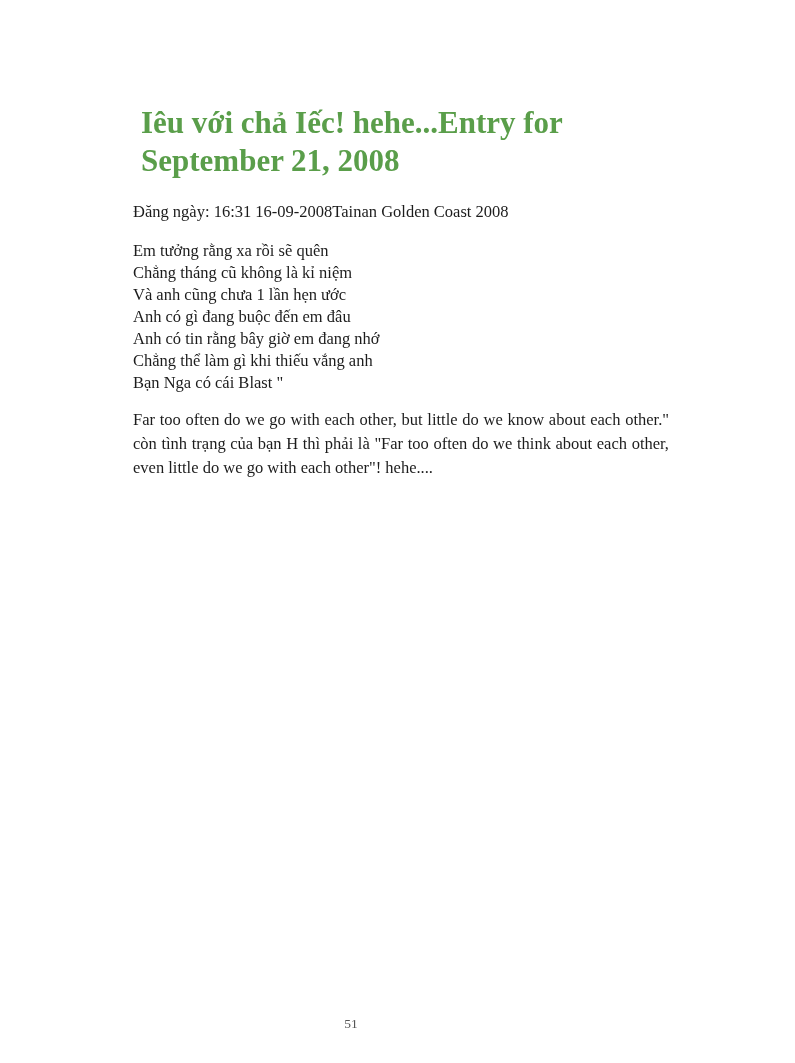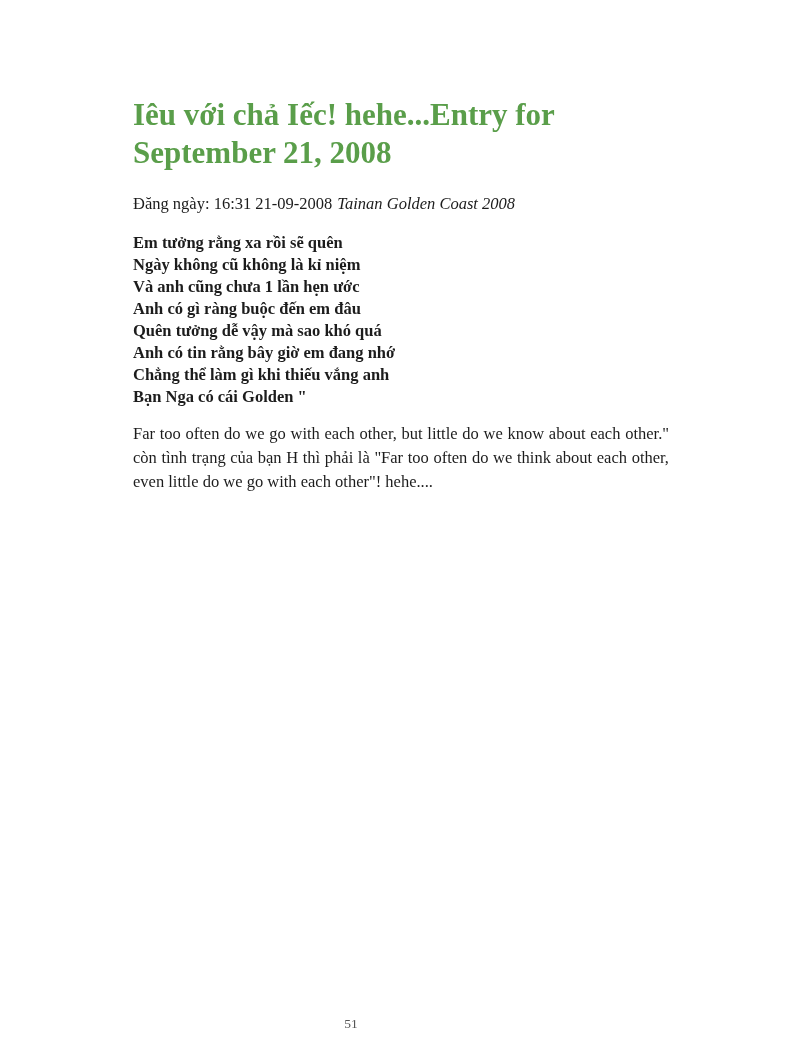--- a/index.html
+++ b/index.html
@@ -16,46 +16,43 @@
     color: #1c1c1c;
     overflow: hidden;
   }
   .content {
     position: absolute;
     left: 133px;
     top: 0;
     width: 536px;
   }
   .entry-title {
-    margin: 0;
+    margin: 8px;
     padding-top: 96px;
     font-size: 31px;
     line-height: 38px;
     font-weight: bold;
     color: #5a9e4a;
     letter-spacing: 0px;
   }
   .meta {
     margin-top: 21px;
     font-size: 16.5px;
     line-height: 22px;
     color: #1c1c1c;
   }
   .meta .source {
-    font-style: italic;
-    margin-left: 5px;
   }
   .poem {
     margin-top: 17px;
     font-size: 16.5px;
     line-height: 22px;
   }
   .poem .poem-line {
     white-space: nowrap;
-    font-weight: bold;
   }
   .paragraph {
     margin: 14px 0 0 0;
     font-size: 16.5px;
     line-height: 24px;
     text-align: justify;
   }
   .page-footer {
     position: absolute;
     left: 0;
@@ -68,32 +65,31 @@
 </style>
 </head>
 <body>
 
 <div class="page">
   <div class="content">
 
     <h1 class="entry-title">Iêu với chả Iếc! hehe...Entry for September 21, 2008</h1>
 
     <div class="meta">
-      <span>Đăng ngày: 16:31 21-09-2008</span><span class="source">Tainan Golden Coast 2008</span>
+      <span>Đăng ngày: 16:31 16-09-2008</span><span class="source">Tainan Golden Coast 2008</span>
     </div>
 
     <div class="poem">
       <div class="poem-line">Em tưởng rằng xa rồi sẽ quên</div>
-      <div class="poem-line">Ngày không cũ không là kỉ niệm</div>
+      <div class="poem-line">Chẳng tháng cũ không là kỉ niệm</div>
       <div class="poem-line">Và anh cũng chưa 1 lần hẹn ước</div>
-      <div class="poem-line">Anh có gì ràng buộc đến em đâu</div>
-      <div class="poem-line">Quên tưởng dễ vậy mà sao khó quá</div>
+      <div class="poem-line">Anh có gì đang buộc đến em đâu</div>
       <div class="poem-line">Anh có tin rằng bây giờ em đang nhớ</div>
       <div class="poem-line">Chẳng thể làm gì khi thiếu vắng anh</div>
-      <div class="poem-line">Bạn Nga có cái Golden "</div>
+      <div class="poem-line">Bạn Nga có cái Blast "</div>
     </div>
 
     <p class="paragraph">Far too often do we go with each other, but little do we know about each other." còn tình trạng của bạn H thì phải là "Far too often do we think about each other, even little do we go with each other"! hehe....</p>
 
   </div>
 
   <div class="page-footer">51</div>
 </div>
 
 </body></html>

